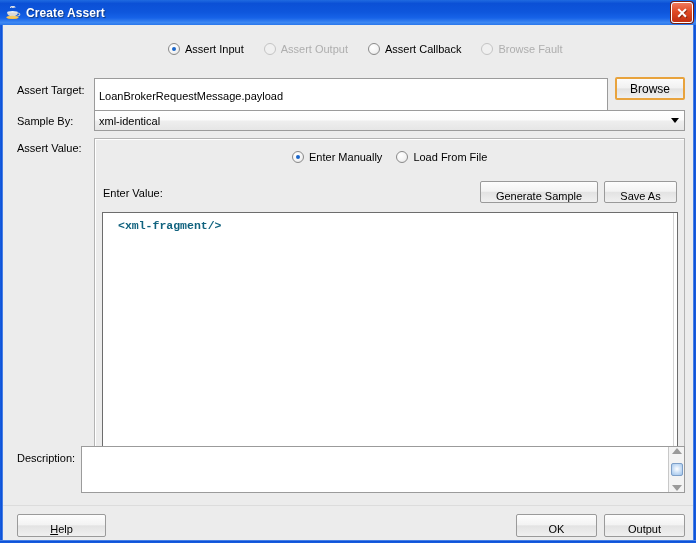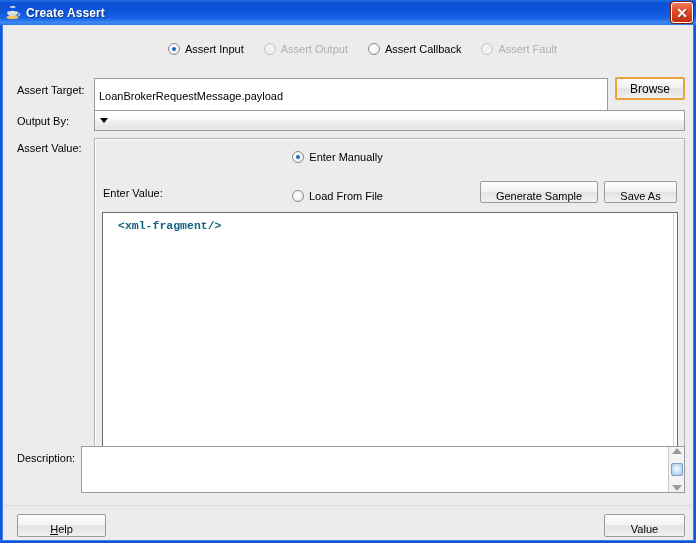--- a/index.html
+++ b/index.html
@@ -243,22 +243,21 @@
     background: #ececec;
     box-shadow: inset 1px 1px 0 #ffffff;
   }
 
   #value-source-row {
     position: absolute;
     left: 197px;
     top: 12px;
     display: flex;
     align-items: center;
-    gap: 27px;
-    flex-direction: column;
+    gap: 14px;
   }
 
   #enter-value-label {
     position: absolute;
     left: 8px;
     top: 48px;
     font-size: 11px;
     color: #000000;
   }
 
@@ -451,30 +450,31 @@
       <span class="radio disabled">
         <span class="radio-dot dis"></span>
         <span class="radio-label dis">Assert Output</span>
       </span>
       <span class="radio">
         <span class="radio-dot"></span>
         <span class="radio-label">Assert Callback</span>
       </span>
       <span class="radio disabled">
         <span class="radio-dot dis"></span>
-        <span class="radio-label dis">Assert Fault</span>
+        <span class="radio-label dis">Browse Fault</span>
       </span>
     </div>
 
     <span class="field-label" id="label-assert-target">Assert Target:</span>
     <input id="assert-target-input" type="text" value="LoanBrokerRequestMessage.payload" style="">
     <button id="browse-button" class="plain-button">Browse</button>
 
-    <span class="field-label" id="label-compare-by">Output By:</span>
+    <span class="field-label" id="label-compare-by">Sample By:</span>
     <div id="compare-by-select">
+      <span class="sel-value">xml-identical</span>
       <span class="arrow">
         <span class="caret-down"></span>
       </span>
     </div>
 
     <span class="field-label" id="label-assert-value">Assert Value:</span>
 
     <div id="assert-value-group">
 
       <div id="value-source-row">
@@ -507,16 +507,17 @@
         <span id="sb-thumb"></span>
         <span class="sb-arrow-down"></span>
       </div>
     </div>
 
     <div id="bottom-separator"></div>
 
     <button id="help-button" class="plain-button">
       <span class="mnemonic">H</span><span>elp</span>
     </button>
-    <button id="cancel-button" class="plain-button">Value</button>
+    <button id="ok-button" class="plain-button">OK</button>
+    <button id="cancel-button" class="plain-button">Output</button>
 
   </div>
 </div>
 
 </body></html>

